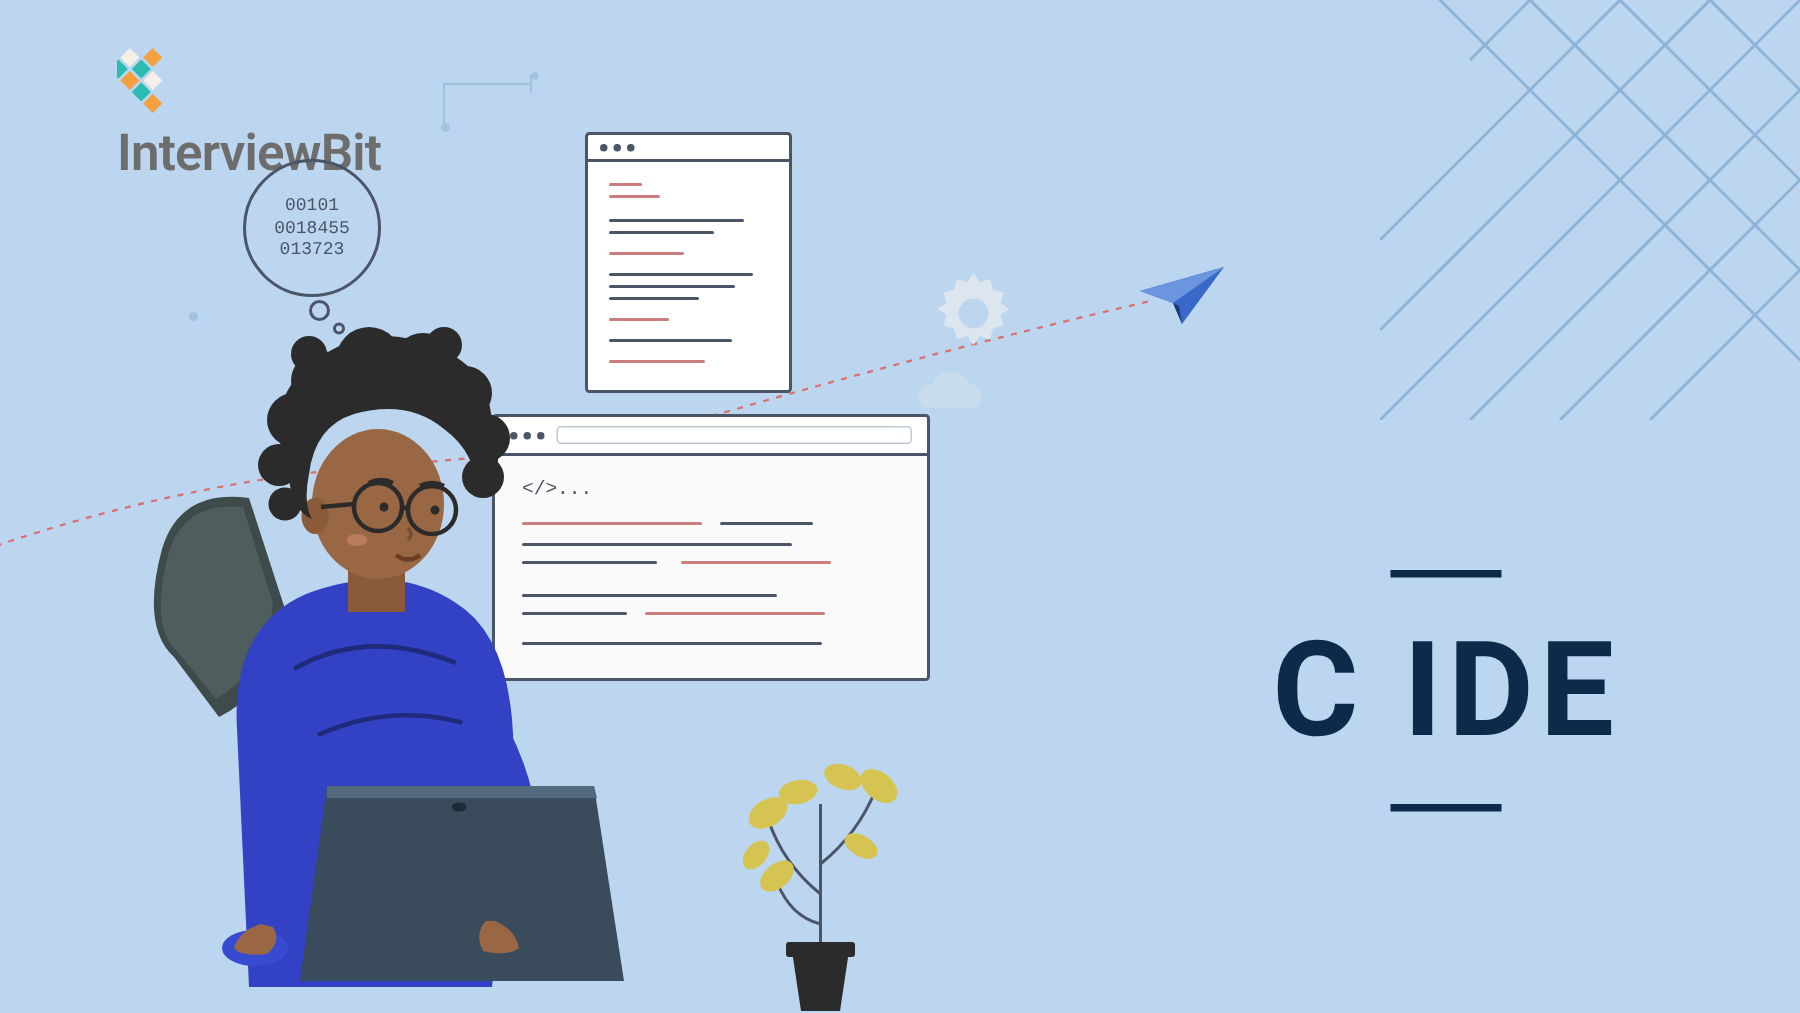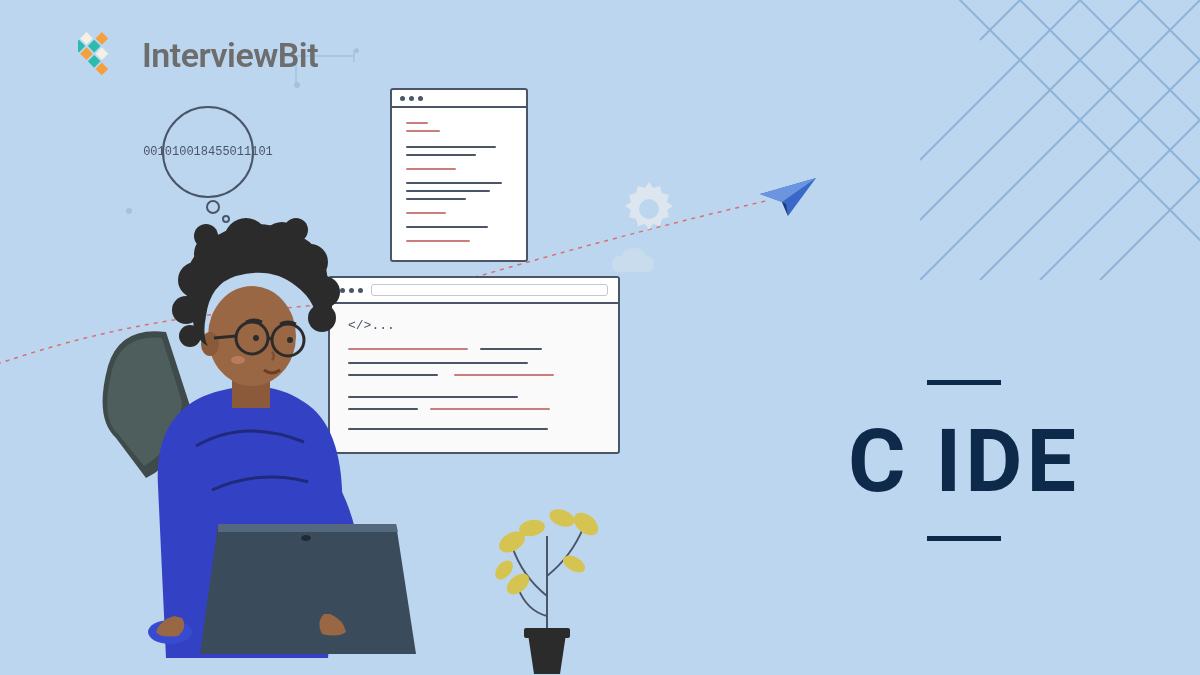--- a/index.html
+++ b/index.html
@@ -11,22 +11,22 @@
     overflow: hidden;
     font-family: -apple-system, BlinkMacSystemFont, "Segoe UI", Roboto, sans-serif;
   }
 
   
   .logo {
     position: absolute;
     top: 28px;
     left: 78px;
     display: flex;
-    align-items: center;
-    gap: 10px;
+    align-items: flex-start;
+    flex-direction: column;
   }
   .logo-mark {
     width: 54px;
     height: 54px;
   }
   .logo-text {
     font-size: 34px;
     font-weight: 600;
     color: #6d6d6d;
     letter-spacing: -0.5px;
@@ -86,21 +86,21 @@
   
   .binary-bubble {
     position: absolute;
     left: 162px;
     top: 106px;
     width: 92px;
     height: 92px;
     border: 2px solid #4a5568;
     border-radius: 50%;
     display: flex;
-    flex-direction: row;
+    flex-direction: column;
     justify-content: center;
     align-items: center;
     font-size: 12px;
     line-height: 1.2;
     color: #4a5568;
     font-family: "Courier New", monospace;
   }
   .thought-dot {
     position: absolute;
     border: 2px solid #4a5568;
@@ -238,21 +238,21 @@
       <rect x="-29" y="24" width="10" height="10" transform="rotate(45)" fill="#f4a03e"></rect>
       <rect x="19" y="24" width="10" height="10" transform="rotate(45)" fill="#f4a03e"></rect>
     </g>
   </svg>
   <span class="logo-text">InterviewBit</span>
 </div>
 
 <div class="binary-bubble">
   <div>00101</div>
   <div>0018455</div>
-  <div>011101</div>
+  <div>013723</div>
 </div>
 <div class="thought-dot d1"></div>
 <div class="thought-dot d2"></div>
 
 <svg class="gear" width="62" height="62" viewBox="0 0 62 62">
   <path fill="#dde6ef" d="M31 4l4 6 7-2 2 7 7 2-2 7 6 4-6 4 2 7-7 2-2 7-7-2-4 6-4-6-7 2-2-7-7-2 2-7-6-4 6-4-2-7 7-2 2-7 7 2z"></path>
   <circle cx="31" cy="31" r="10" fill="#bdd6ef"></circle>
 </svg>
 
 <svg class="plane" width="62" height="46" viewBox="0 0 62 46">

